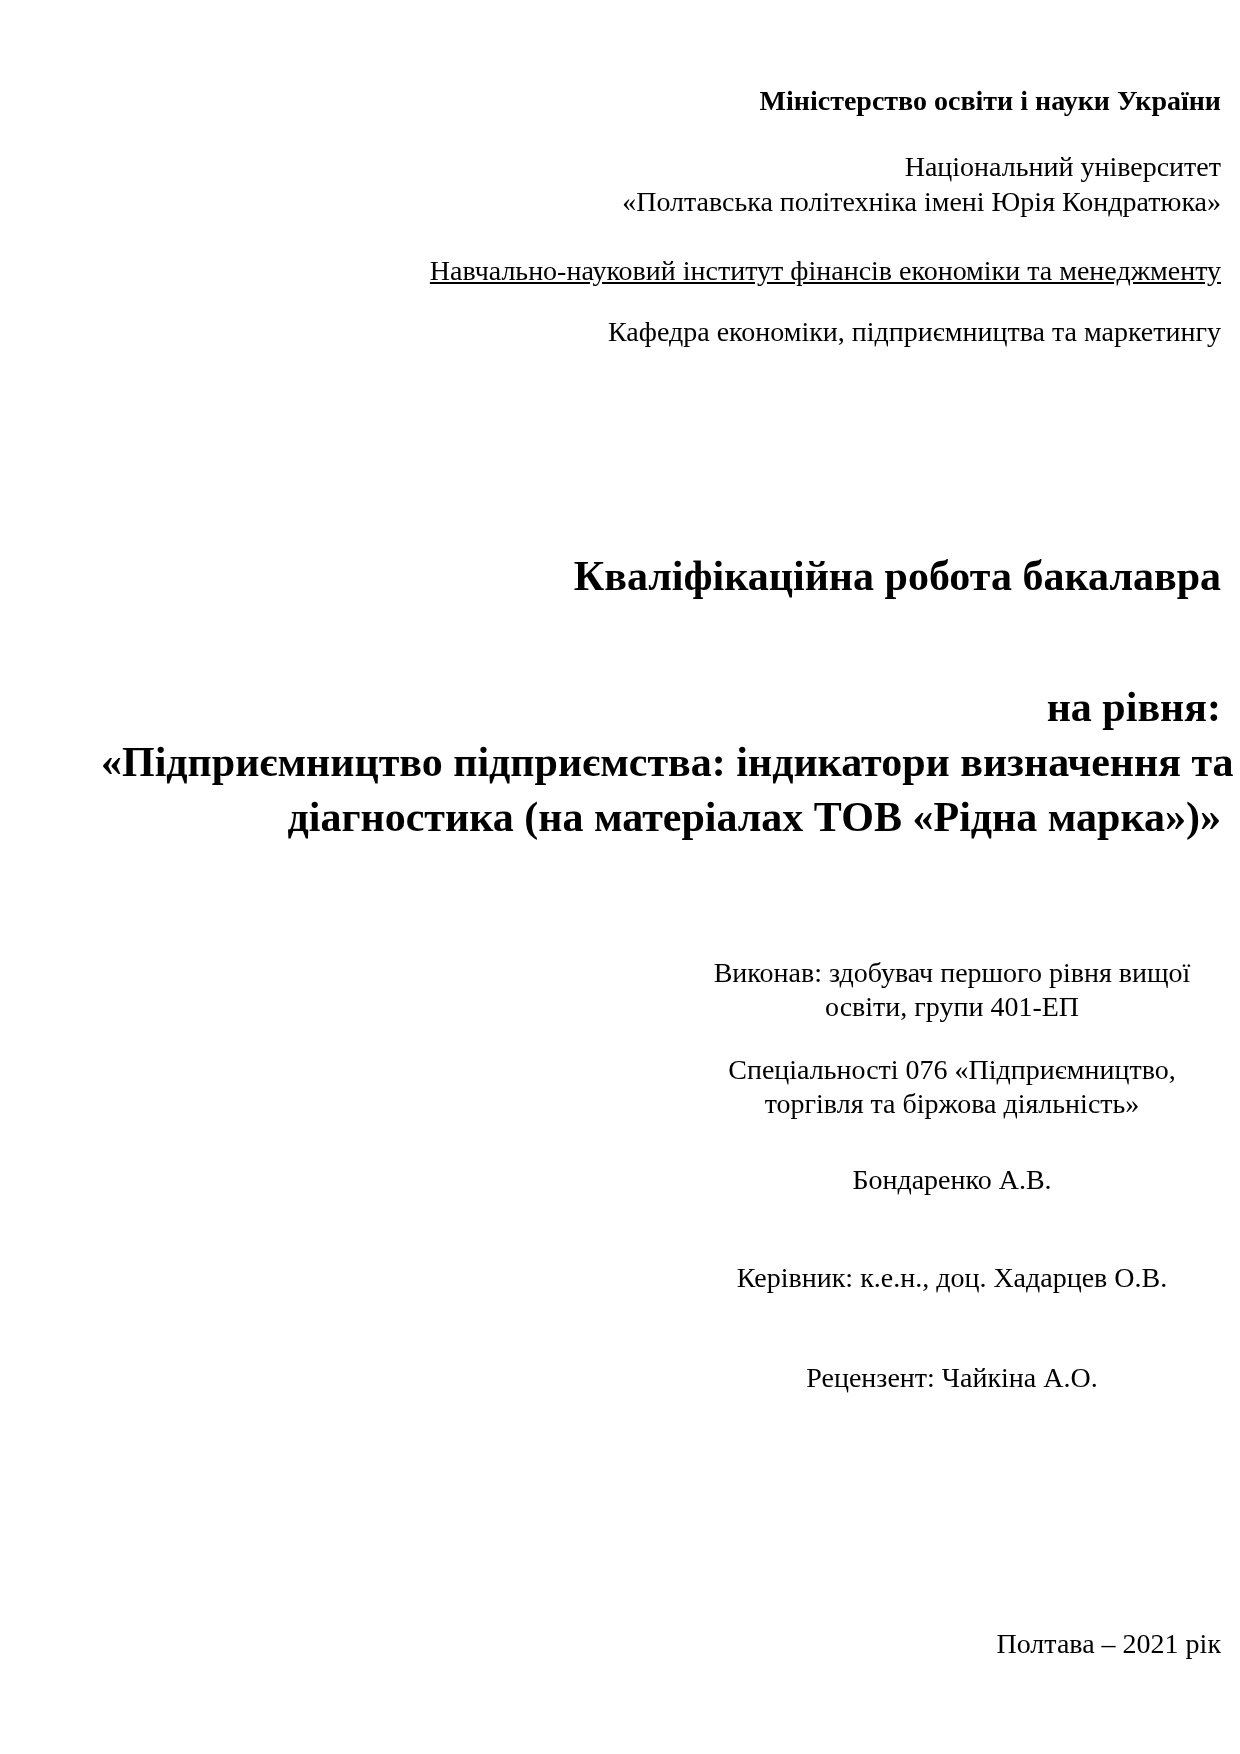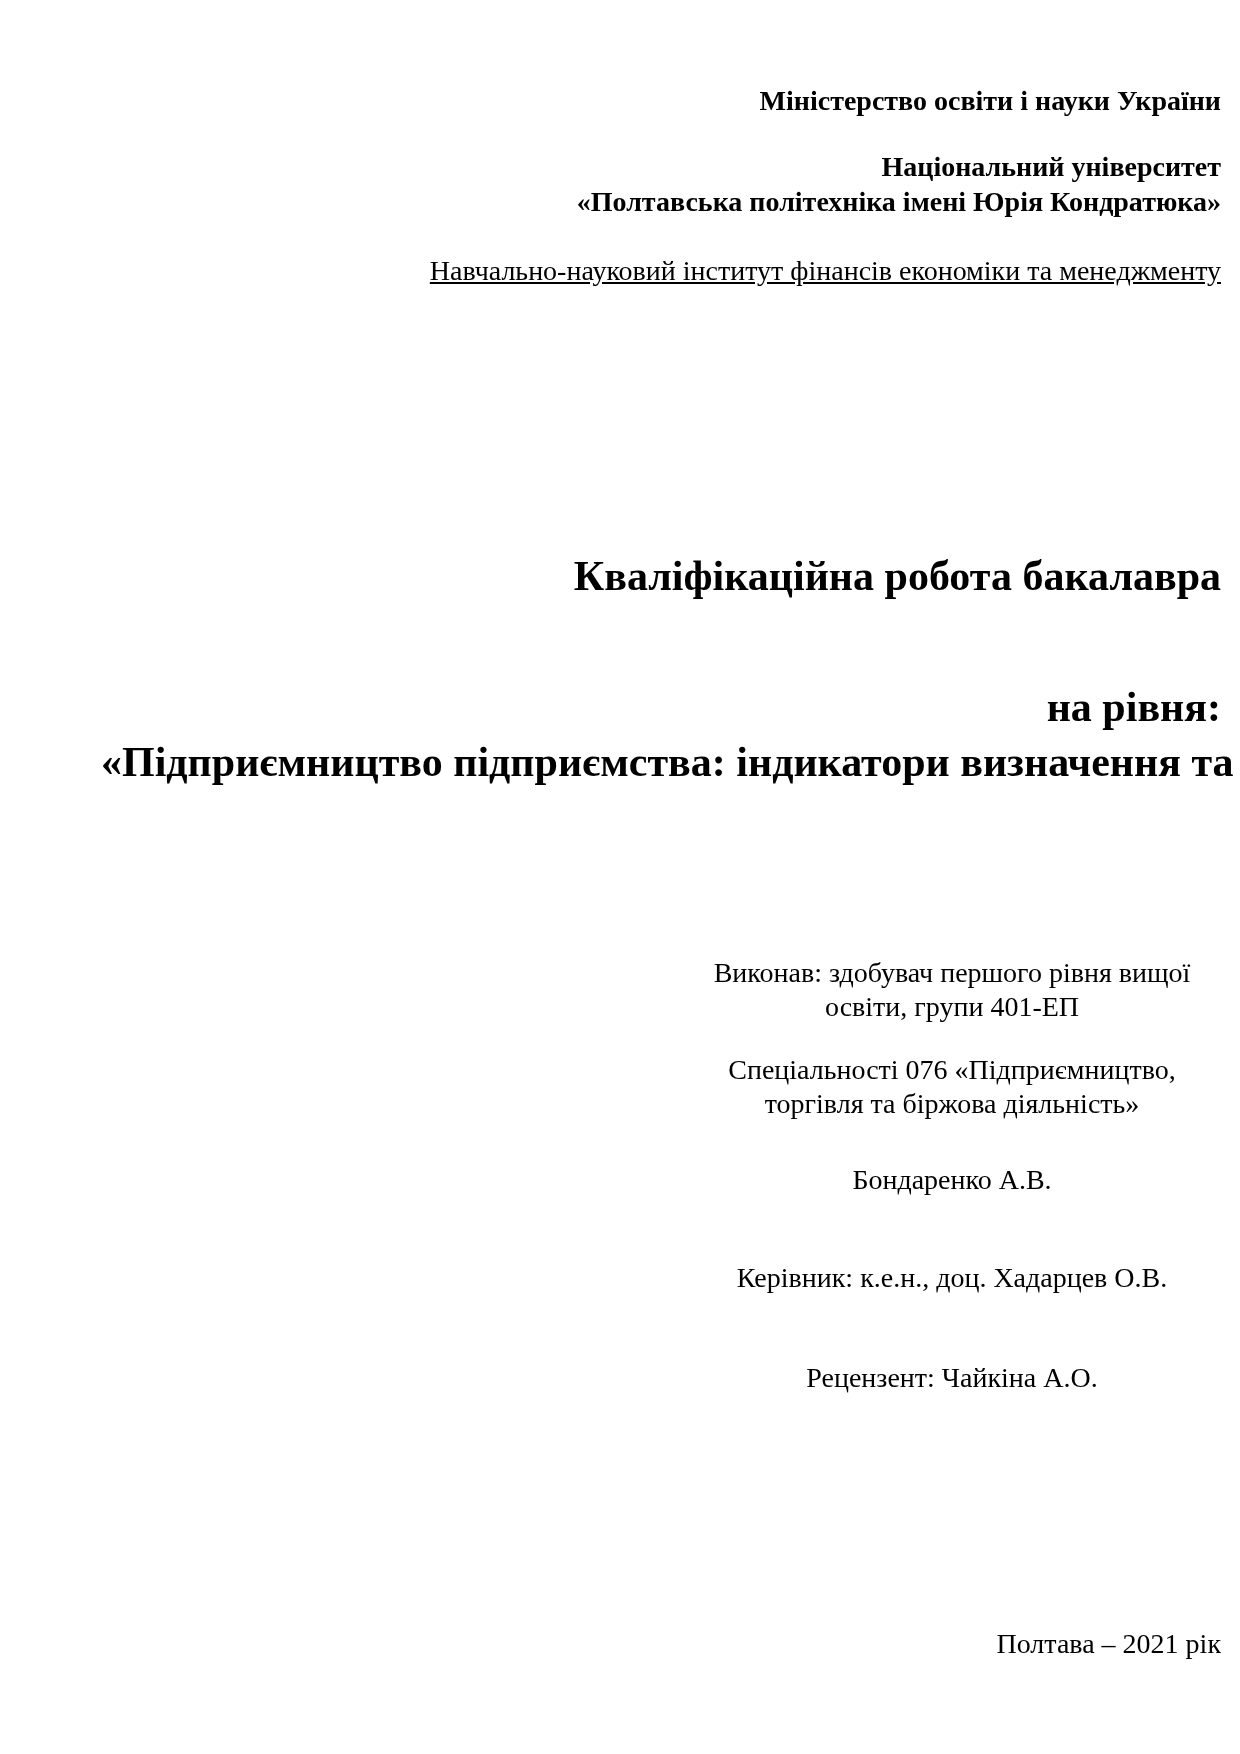--- a/index.html
+++ b/index.html
@@ -30,21 +30,20 @@
   .ministry {
     top: 83px;
     font-size: 28px;
     line-height: 36px;
     font-weight: bold;
   }
   .university {
     top: 149px;
     font-size: 28px;
     line-height: 35px;
-    font-weight: bold;
   }
   .institute {
     top: 253px;
     text-decoration: underline;
   }
   .department {
     top: 314px;
   }
   .worktype {
     top: 551px;
@@ -85,26 +84,28 @@
 
   <div class="centered ministry">Міністерство освіти і науки України</div>
 
   <div class="centered university">
     <div>Національний університет</div>
     <div>«Полтавська політехніка імені Юрія Кондратюка»</div>
   </div>
 
   <div class="centered institute body-size">Навчально-науковий інститут фінансів економіки та менеджменту</div>
 
+  <div class="centered department body-size">Кафедра економіки, підприємництва та маркетингу</div>
 
   <div class="centered worktype">Кваліфікаційна робота бакалавра</div>
 
   <div class="centered topic-block">
     <div>на рівня:</div>
     <div>«Підприємництво підприємства: індикатори визначення та</div>
+    <div>діагностика (на матеріалах ТОВ «Рідна марка»)»</div>
   </div>
 
   <div class="cred cred-exec">
     <div>Виконав: здобувач першого рівня вищої</div>
     <div>освіти, групи 401-ЕП</div>
   </div>
 
   <div class="cred cred-spec">
     <div>Спеціальності 076 «Підприємництво,</div>
     <div>торгівля та біржова діяльність»</div>

